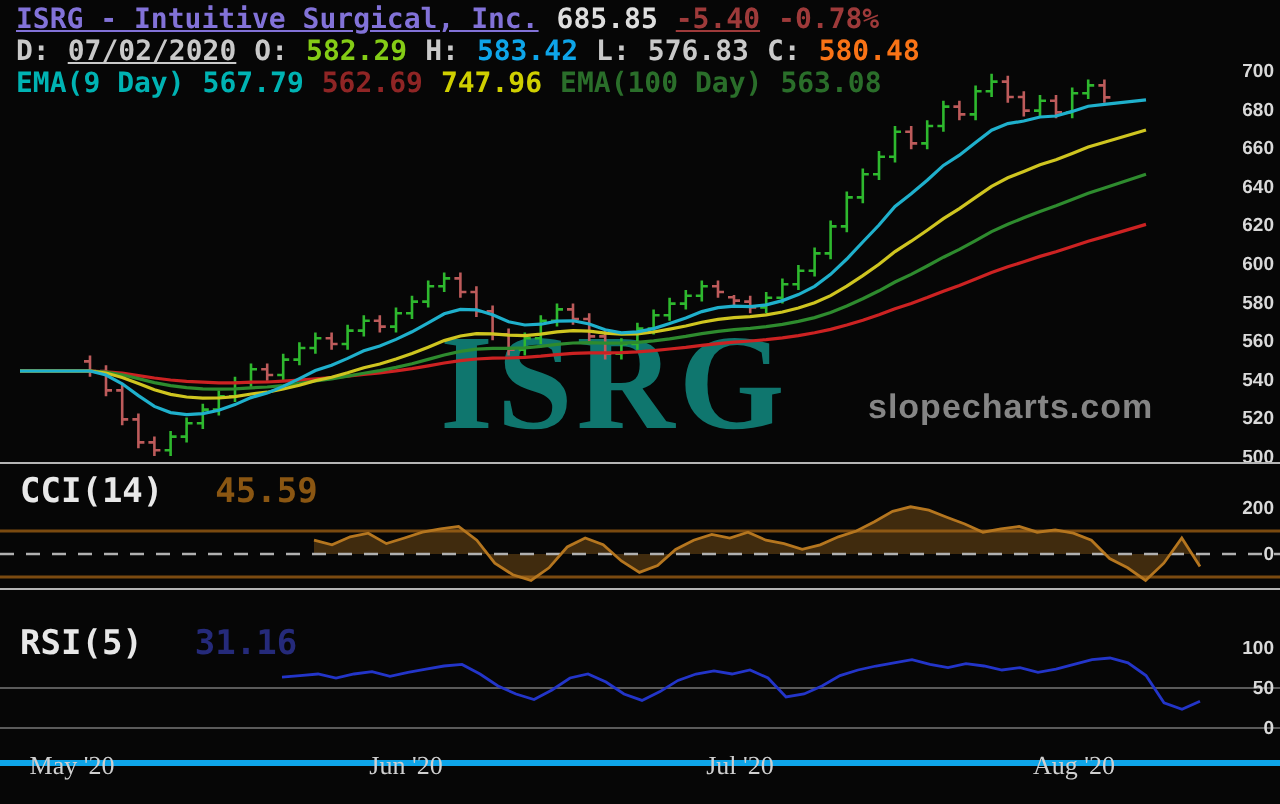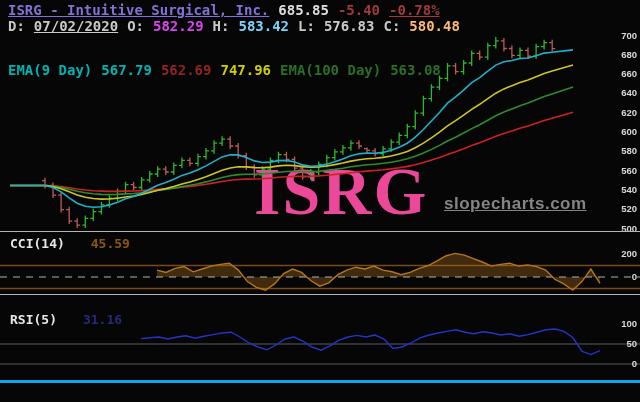--- a/index.html
+++ b/index.html
@@ -6,58 +6,58 @@
   #app{position:relative;width:640px;height:402px;background:#060606;font-family:"DejaVu Sans Mono","Liberation Mono",monospace;}
   .panel{position:absolute;left:0;width:640px;}
   #main-panel{top:0;height:231px;border-bottom:1px solid #b5b5b5;}
   #cci-panel{top:232px;height:62px;border-bottom:1px solid #b5b5b5;}
   #rsi-panel{top:308px;height:72px;border-bottom:3px solid #0ea5e9;}
   #date-axis{top:368px;height:34px;}
   svg{position:absolute;top:0;left:0;display:block;}
   .hrow{position:absolute;left:8px;display:flex;gap:9px;font-size:14px;font-weight:700;line-height:15px;white-space:pre;z-index:3;}
   #row-title{top:3px;}
   #row-quote{top:19px;z-index:3;}
-  #row-emas{top:35px;z-index:1;margin-top:28px;}
+  #row-emas{top:35px;z-index:1;}
   .title-link{text-decoration:underline;}
   .axlab{font:700 9.5px "Liberation Sans",sans-serif;}
-  .panel-label{position:absolute;top:4px;left:10px;display:flex;gap:26px;font-size:13px;font-weight:700;z-index:3;}
-  .watermark-brand{position:absolute;top:194px;left:444px;font:700 17px "Liberation Sans",sans-serif;letter-spacing:.5px;z-index:1;text-decoration:underline;}
+  .panel-label{position:absolute;top:4px;left:10px;display:flex;gap:26px;font-size:17px;font-weight:700;z-index:3;}
+  .watermark-brand{position:absolute;top:194px;left:434px;font:700 17px "Liberation Sans",sans-serif;letter-spacing:.5px;z-index:1;}
   .watermark-symbol{position:absolute;top:152px;left:220px;font:700 68px "Liberation Serif",serif;letter-spacing:2px;z-index:0;}
   .month-label{position:absolute;top:7px;transform:translateX(-50%);font:13px "Liberation Serif",serif;}
   #main-svg{z-index:2;}
 </style>
 </head>
 <body>
 
 <div id="app">
 
   <div id="main-panel" class="panel">
 
-    <div class="watermark-symbol" style="color: #ec4899; margin-left: 34px;">ISRG</div>
+    <div class="watermark-symbol" style="color: #0f766e;">ISRG</div>
 
     <div class="watermark-brand" style="color: rgb(133, 133, 133);">slopecharts.com</div>
 
     <div id="row-title" class="hrow">
       <span class="title-link" style="color: rgb(130, 114, 216);">ISRG - Intuitive Surgical, Inc.</span>
       <span style="color: rgb(222, 222, 222);">685.85</span>
-      <span style="color: rgb(158, 58, 58);">-5.40</span>
-      <span style="color: rgb(158, 58, 58); text-decoration: underline;">-0.78%</span>
+      <span style="color: rgb(158, 58, 58); text-decoration: underline;">-5.40</span>
+      <span style="color: rgb(158, 58, 58);">-0.78%</span>
     </div>
 
     <div id="row-quote" class="hrow">
       <span style="color: rgb(201, 201, 201);">D:</span>
       <span style="color: rgb(201, 201, 201); text-decoration: underline;">07/02/2020</span>
       <span style="color: rgb(201, 201, 201);">O:</span>
-      <span style="color: #d946ef;">582.29</span>
+      <span style="color: #84cc16;">582.29</span>
       <span style="color: rgb(201, 201, 201);">H:</span>
-      <span style="color: #7dd3fc;">583.42</span>
+      <span style="color: #0ea5e9;">583.42</span>
       <span style="color: rgb(201, 201, 201);">L:</span>
       <span style="color: rgb(201, 201, 201);">576.83</span>
       <span style="color: rgb(201, 201, 201);">C:</span>
-      <span style="color: #fdba74;">580.48</span>
+      <span style="color: #f97316;">580.48</span>
     </div>
 
     <div id="row-emas" class="hrow">
       <span style="color: rgb(0, 179, 179);">EMA(9 Day)</span>
       <span style="color: rgb(0, 179, 179);">567.79</span>
       <span style="color: rgb(143, 37, 37);">562.69</span>
       <span style="color: rgb(207, 207, 0);">747.96</span>
       <span style="color: rgb(42, 110, 42);">EMA(100 Day)</span>
       <span style="color: rgb(42, 110, 42); text-align: center;">563.08</span>
     </div>
@@ -169,14 +169,20 @@
     <svg id="rsi-svg" width="640" height="72">
         <line x1="0" x2="640" y1="36" y2="36" stroke="#5a5a5a" stroke-width="1"></line>
         <line x1="0" x2="640" y1="56" y2="56" stroke="#5a5a5a" stroke-width="1"></line>
         <polyline points="141.0,30.6 150.0,29.8 159.0,29.0 168.0,31.0 177.0,29.0 186.0,27.8 195.0,30.2 204.0,28.2 213.0,26.6 222.0,25.0 231.0,24.2 240.0,29.0 249.0,35.0 258.0,39.0 267.0,41.8 276.0,37.0 285.0,31.0 294.0,29.0 303.0,33.0 312.0,39.0 321.0,42.2 330.0,37.8 339.0,32.2 348.0,29.0 357.0,27.4 366.0,29.0 375.0,27.0 384.0,31.0 393.0,40.5 402.0,39.0 411.0,35.0 420.0,29.8 429.0,27.0 438.0,25.0 447.0,23.4 456.0,21.8 465.0,24.2 474.0,25.8 483.0,23.8 492.0,25.0 501.0,27.0 510.0,25.8 519.0,28.2 528.0,26.6 537.0,24.2 546.0,21.8 555.0,21.0 564.0,23.4 573.0,29.8 582.0,43.4 591.0,46.6 600.0,42.6" fill="none" stroke="#2335c9" stroke-width="1.4"></polyline>
         <text class="axlab" x="637" y="19.0" text-anchor="end" fill="#d9d9d9">100</text>
         <text class="axlab" x="637" y="39.0" text-anchor="end" fill="#d9d9d9">50</text>
         <text class="axlab" x="637" y="59.0" text-anchor="end" fill="#d9d9d9">0</text>
       </svg>
   </div>
 
+  <div id="date-axis" class="panel">
+    <div class="month-label" style="color: rgb(207, 207, 207); left: 36px;">May '20</div>
+    <div class="month-label" style="color: rgb(207, 207, 207); left: 203px;">Jun '20</div>
+    <div class="month-label" style="color: rgb(207, 207, 207); left: 370px;">Jul '20</div>
+    <div class="month-label" style="color: rgb(207, 207, 207); left: 537px;">Aug '20</div>
+  </div>
 
 </div>
 
 </body></html>

